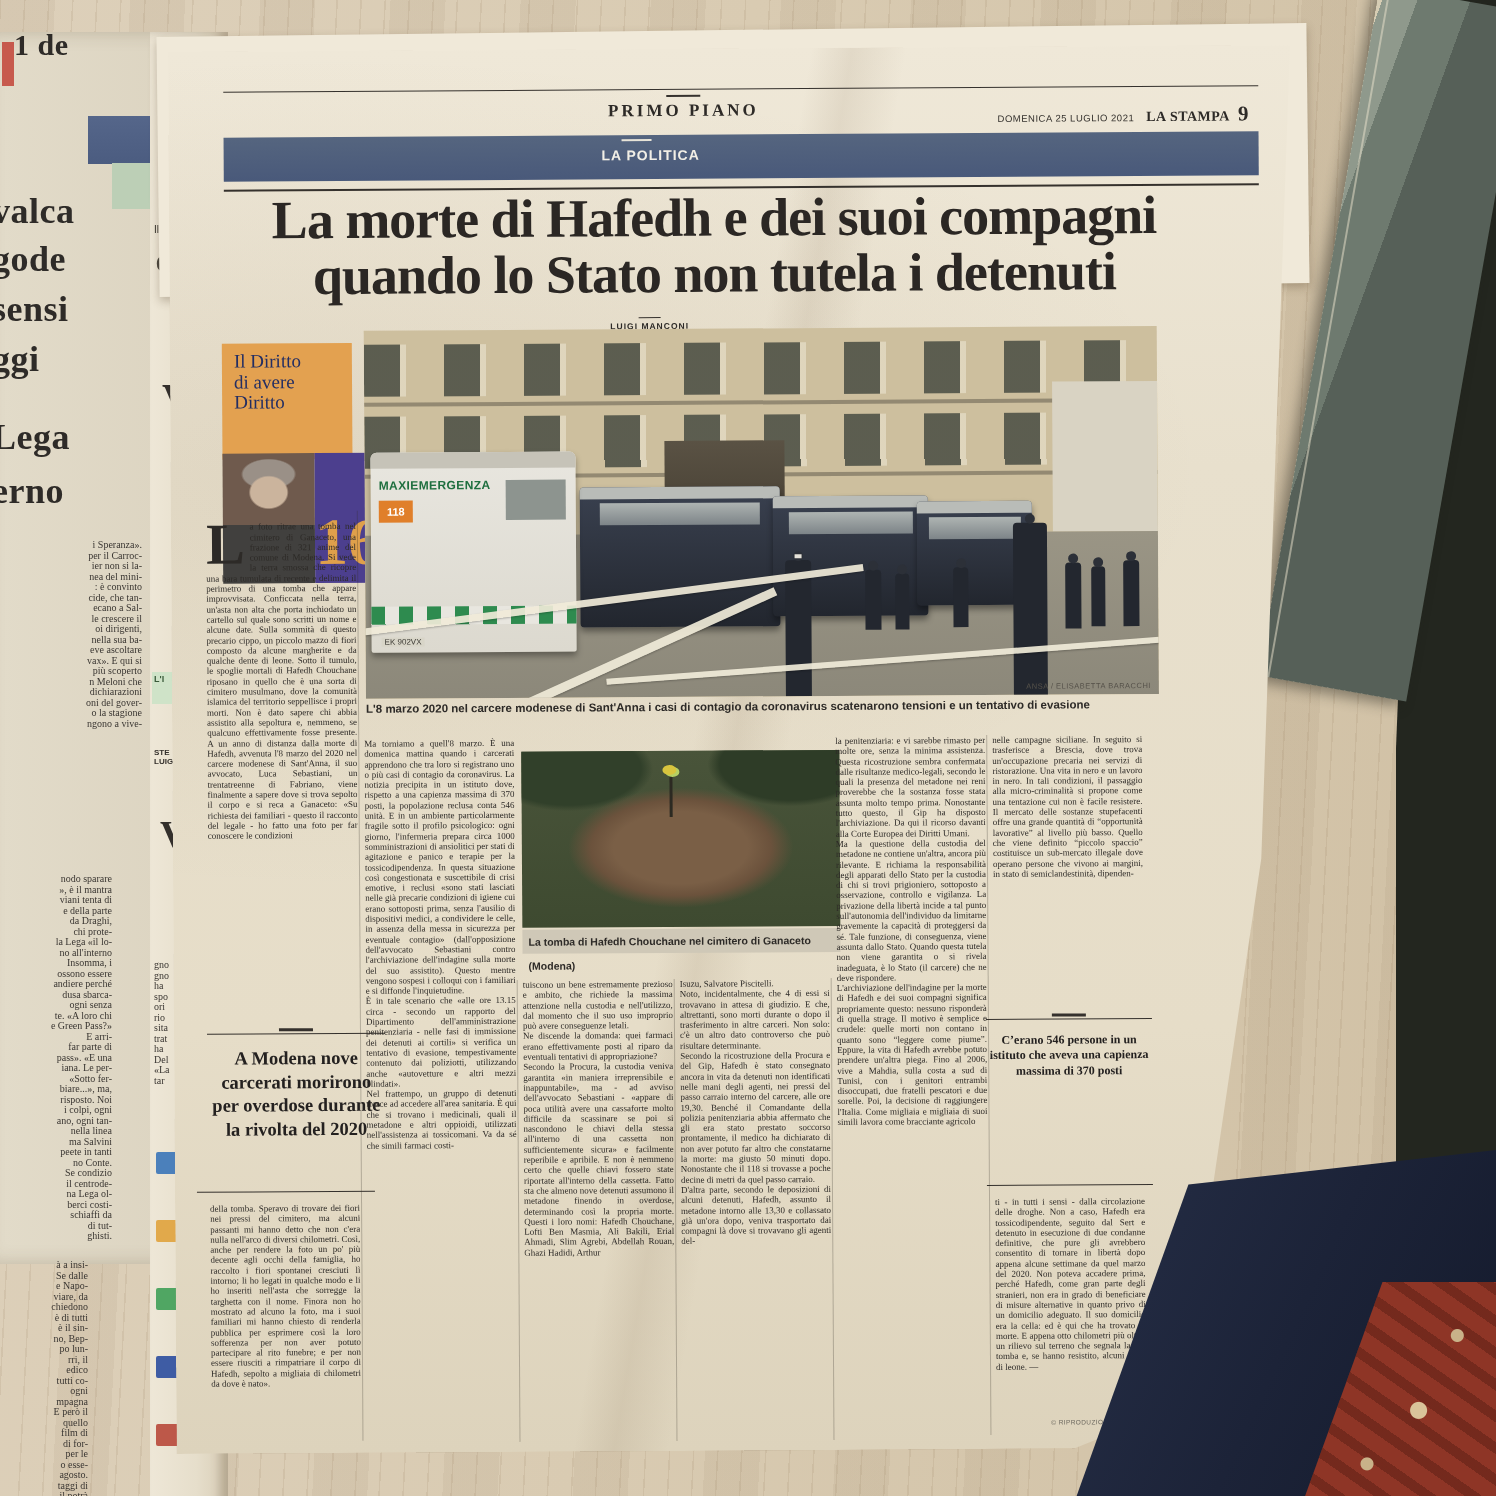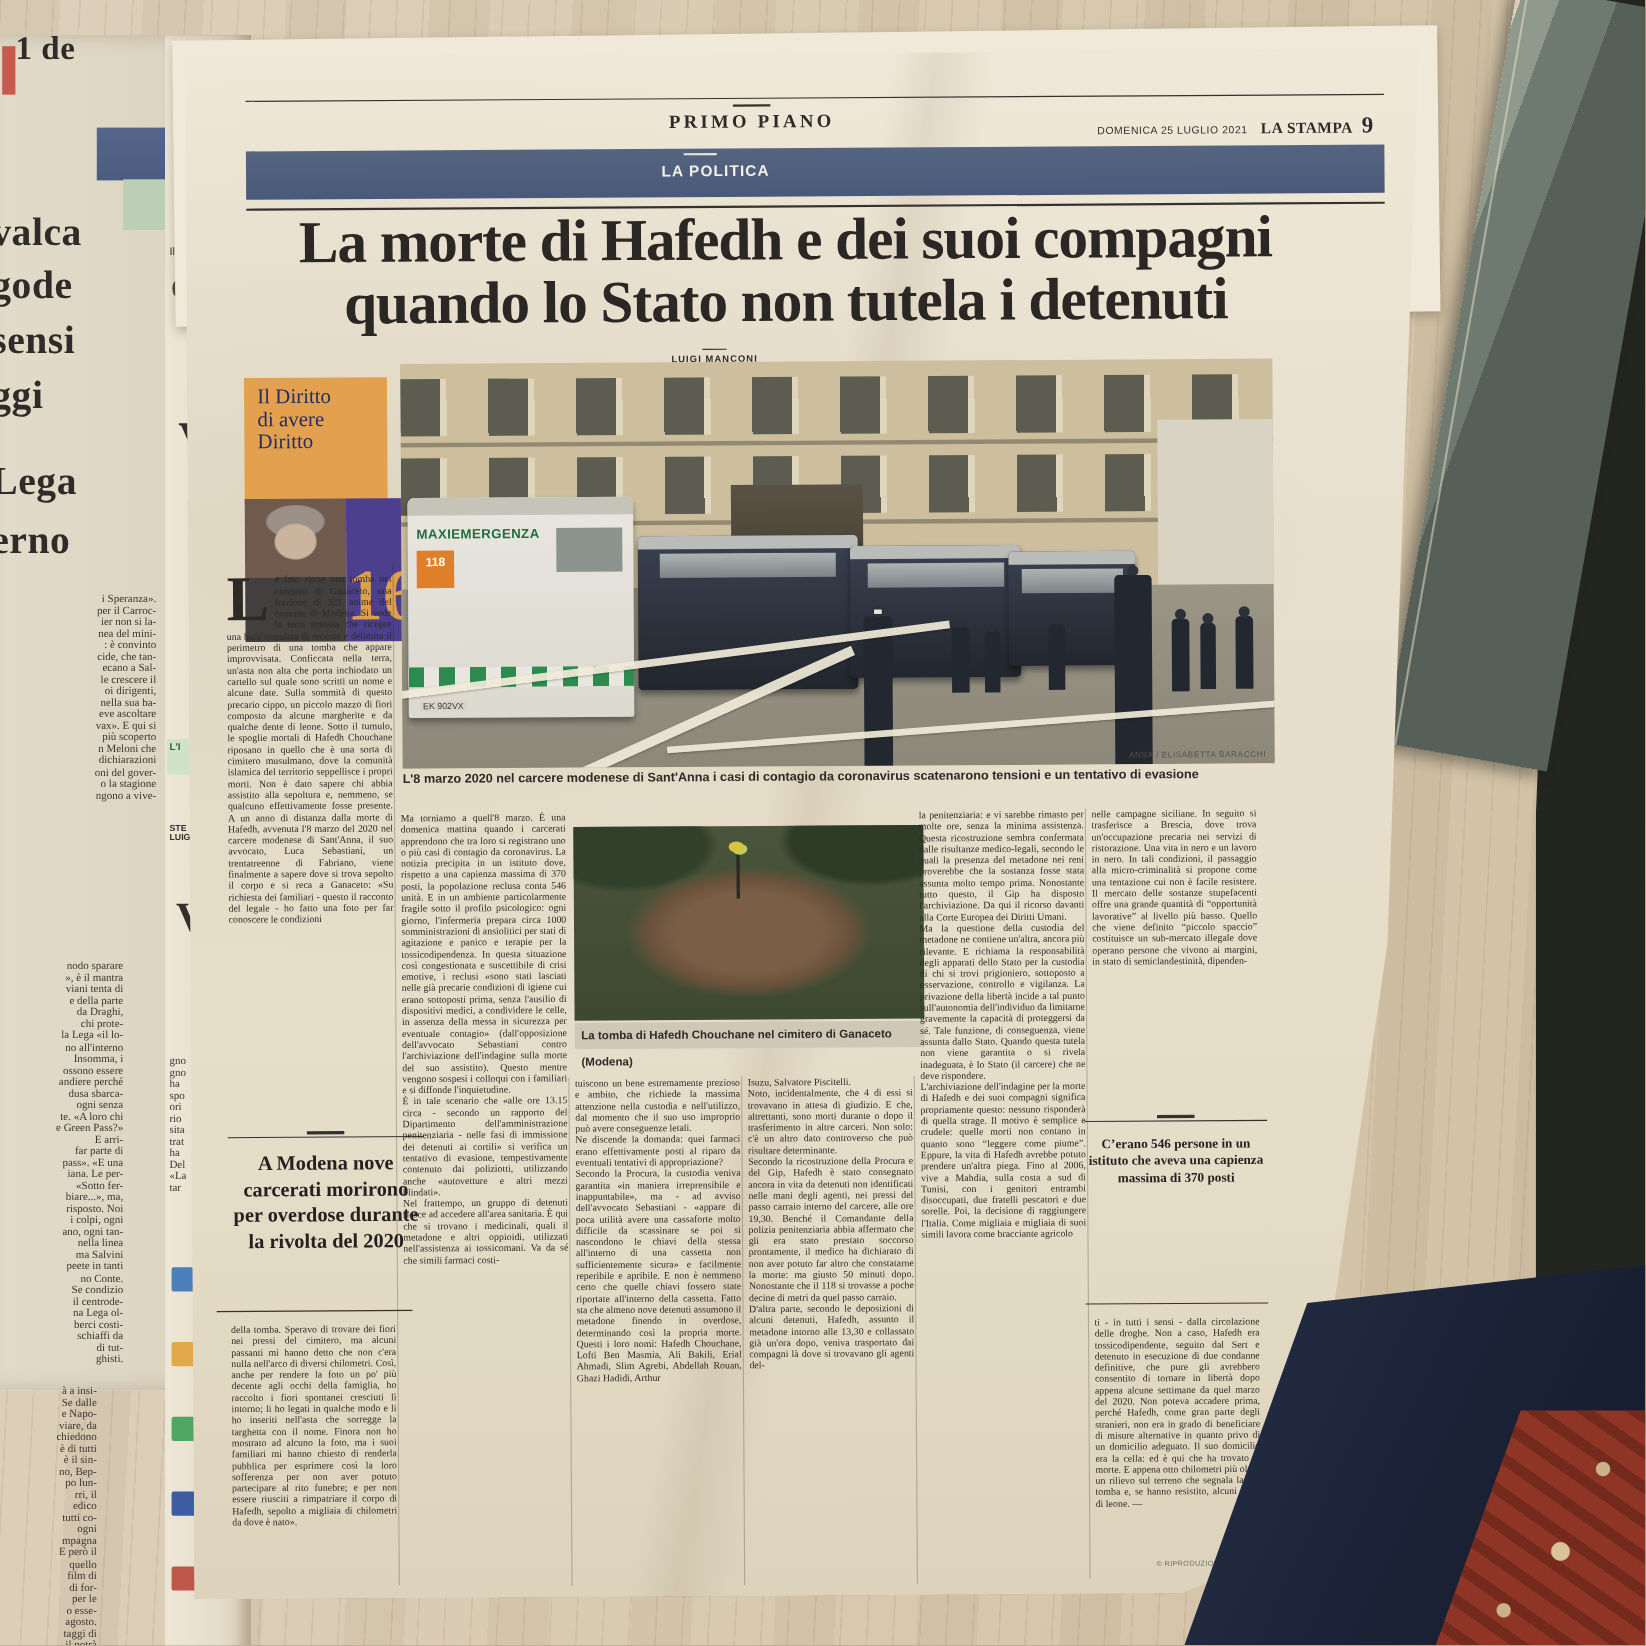--- a/index.html
+++ b/index.html
@@ -71,21 +71,21 @@
   .photo-main{left:194px;top:280px;width:793px;height:368px;overflow:hidden;background:#cdbf9e;}
   .pm-winrow{position:absolute;left:0;width:100%;height:52px;background:repeating-linear-gradient(90deg,rgba(72,76,66,.85) 0 36px, rgba(225,216,192,.9) 36px 42px, transparent 42px 80px);}
   .pm-cornice{position:absolute;left:0;width:100%;height:4px;background:rgba(90,84,70,.5);}
   .pm-door{position:absolute;left:300px;top:112px;width:120px;height:100px;background:linear-gradient(#5a5244,#433c30);}
   .pm-light{position:absolute;right:0;top:55px;width:105px;height:150px;background:#d9d3c3;}
   .pm-ground{position:absolute;left:0;top:205px;width:100%;height:163px;background:linear-gradient(#9a9585,#8c887a);}
   .ambulance{position:absolute;left:6px;top:122px;width:205px;height:200px;background:linear-gradient(#e8e6df,#dcd9cf);border-radius:6px 6px 2px 2px;box-shadow:0 4px 6px rgba(0,0,0,.35);}
   .amb-roof{position:absolute;left:0;top:0;width:100%;height:16px;background:#c6c3b8;border-radius:6px 6px 0 0;}
   .amb-green{position:absolute;left:0;bottom:28px;width:100%;height:18px;background:repeating-linear-gradient(90deg,#2e8b4f 0 14px,#e8e6df 14px 28px);}
   .amb-text{position:absolute;left:8px;top:26px;font-family:"Liberation Sans",sans-serif;font-weight:bold;font-size:12px;color:#1f6f3f;letter-spacing:.4px;}
-  .amb-118{position:absolute;left:8px;top:48px;width:34px;height:34px;background:#e07f2a;color:#fff;font-family:"Liberation Sans",sans-serif;font-weight:bold;font-size:11px;text-align:center;line-height:22px;}
+  .amb-118{position:absolute;left:8px;top:48px;width:34px;height:22px;background:#e07f2a;color:#fff;font-family:"Liberation Sans",sans-serif;font-weight:bold;font-size:11px;text-align:center;line-height:22px;}
   .amb-win{position:absolute;right:10px;top:28px;width:60px;height:40px;background:#8d948f;}
   .amb-plate{position:absolute;left:10px;bottom:6px;font-family:"Liberation Sans",sans-serif;font-size:8px;color:#3c3a34;background:#d8d5c8;padding:0 3px;}
   .van{position:absolute;background:linear-gradient(#32384294,#20242c);background:linear-gradient(#3a4150,#22262e);box-shadow:0 4px 6px rgba(0,0,0,.4);border-radius:4px;}
   .van::before{content:"";position:absolute;left:0;top:0;width:100%;height:12px;background:#b9bcb8;border-radius:4px 4px 0 0;}
   .van::after{content:"";position:absolute;left:10%;top:16px;width:80%;height:22px;background:linear-gradient(#aeb4b2,#7d8488);}
   .fig{position:absolute;background:#23272f;border-radius:4px 4px 0 0;}
   .fig::before{content:"";position:absolute;left:50%;top:-9px;transform:translateX(-50%);width:10px;height:10px;border-radius:50%;background:#2c3038;}
   .fig.mask::after{content:"";position:absolute;left:50%;top:-6px;transform:translateX(-50%);width:7px;height:4px;background:#e6e3da;}
   .tape{position:absolute;background:rgba(240,234,216,.92);height:7px;box-shadow:0 1px 2px rgba(0,0,0,.25);}
   .credit{position:absolute;right:8px;bottom:4px;font-family:"Liberation Sans",sans-serif;font-size:7.5px;color:#56524a;letter-spacing:.5px;}

